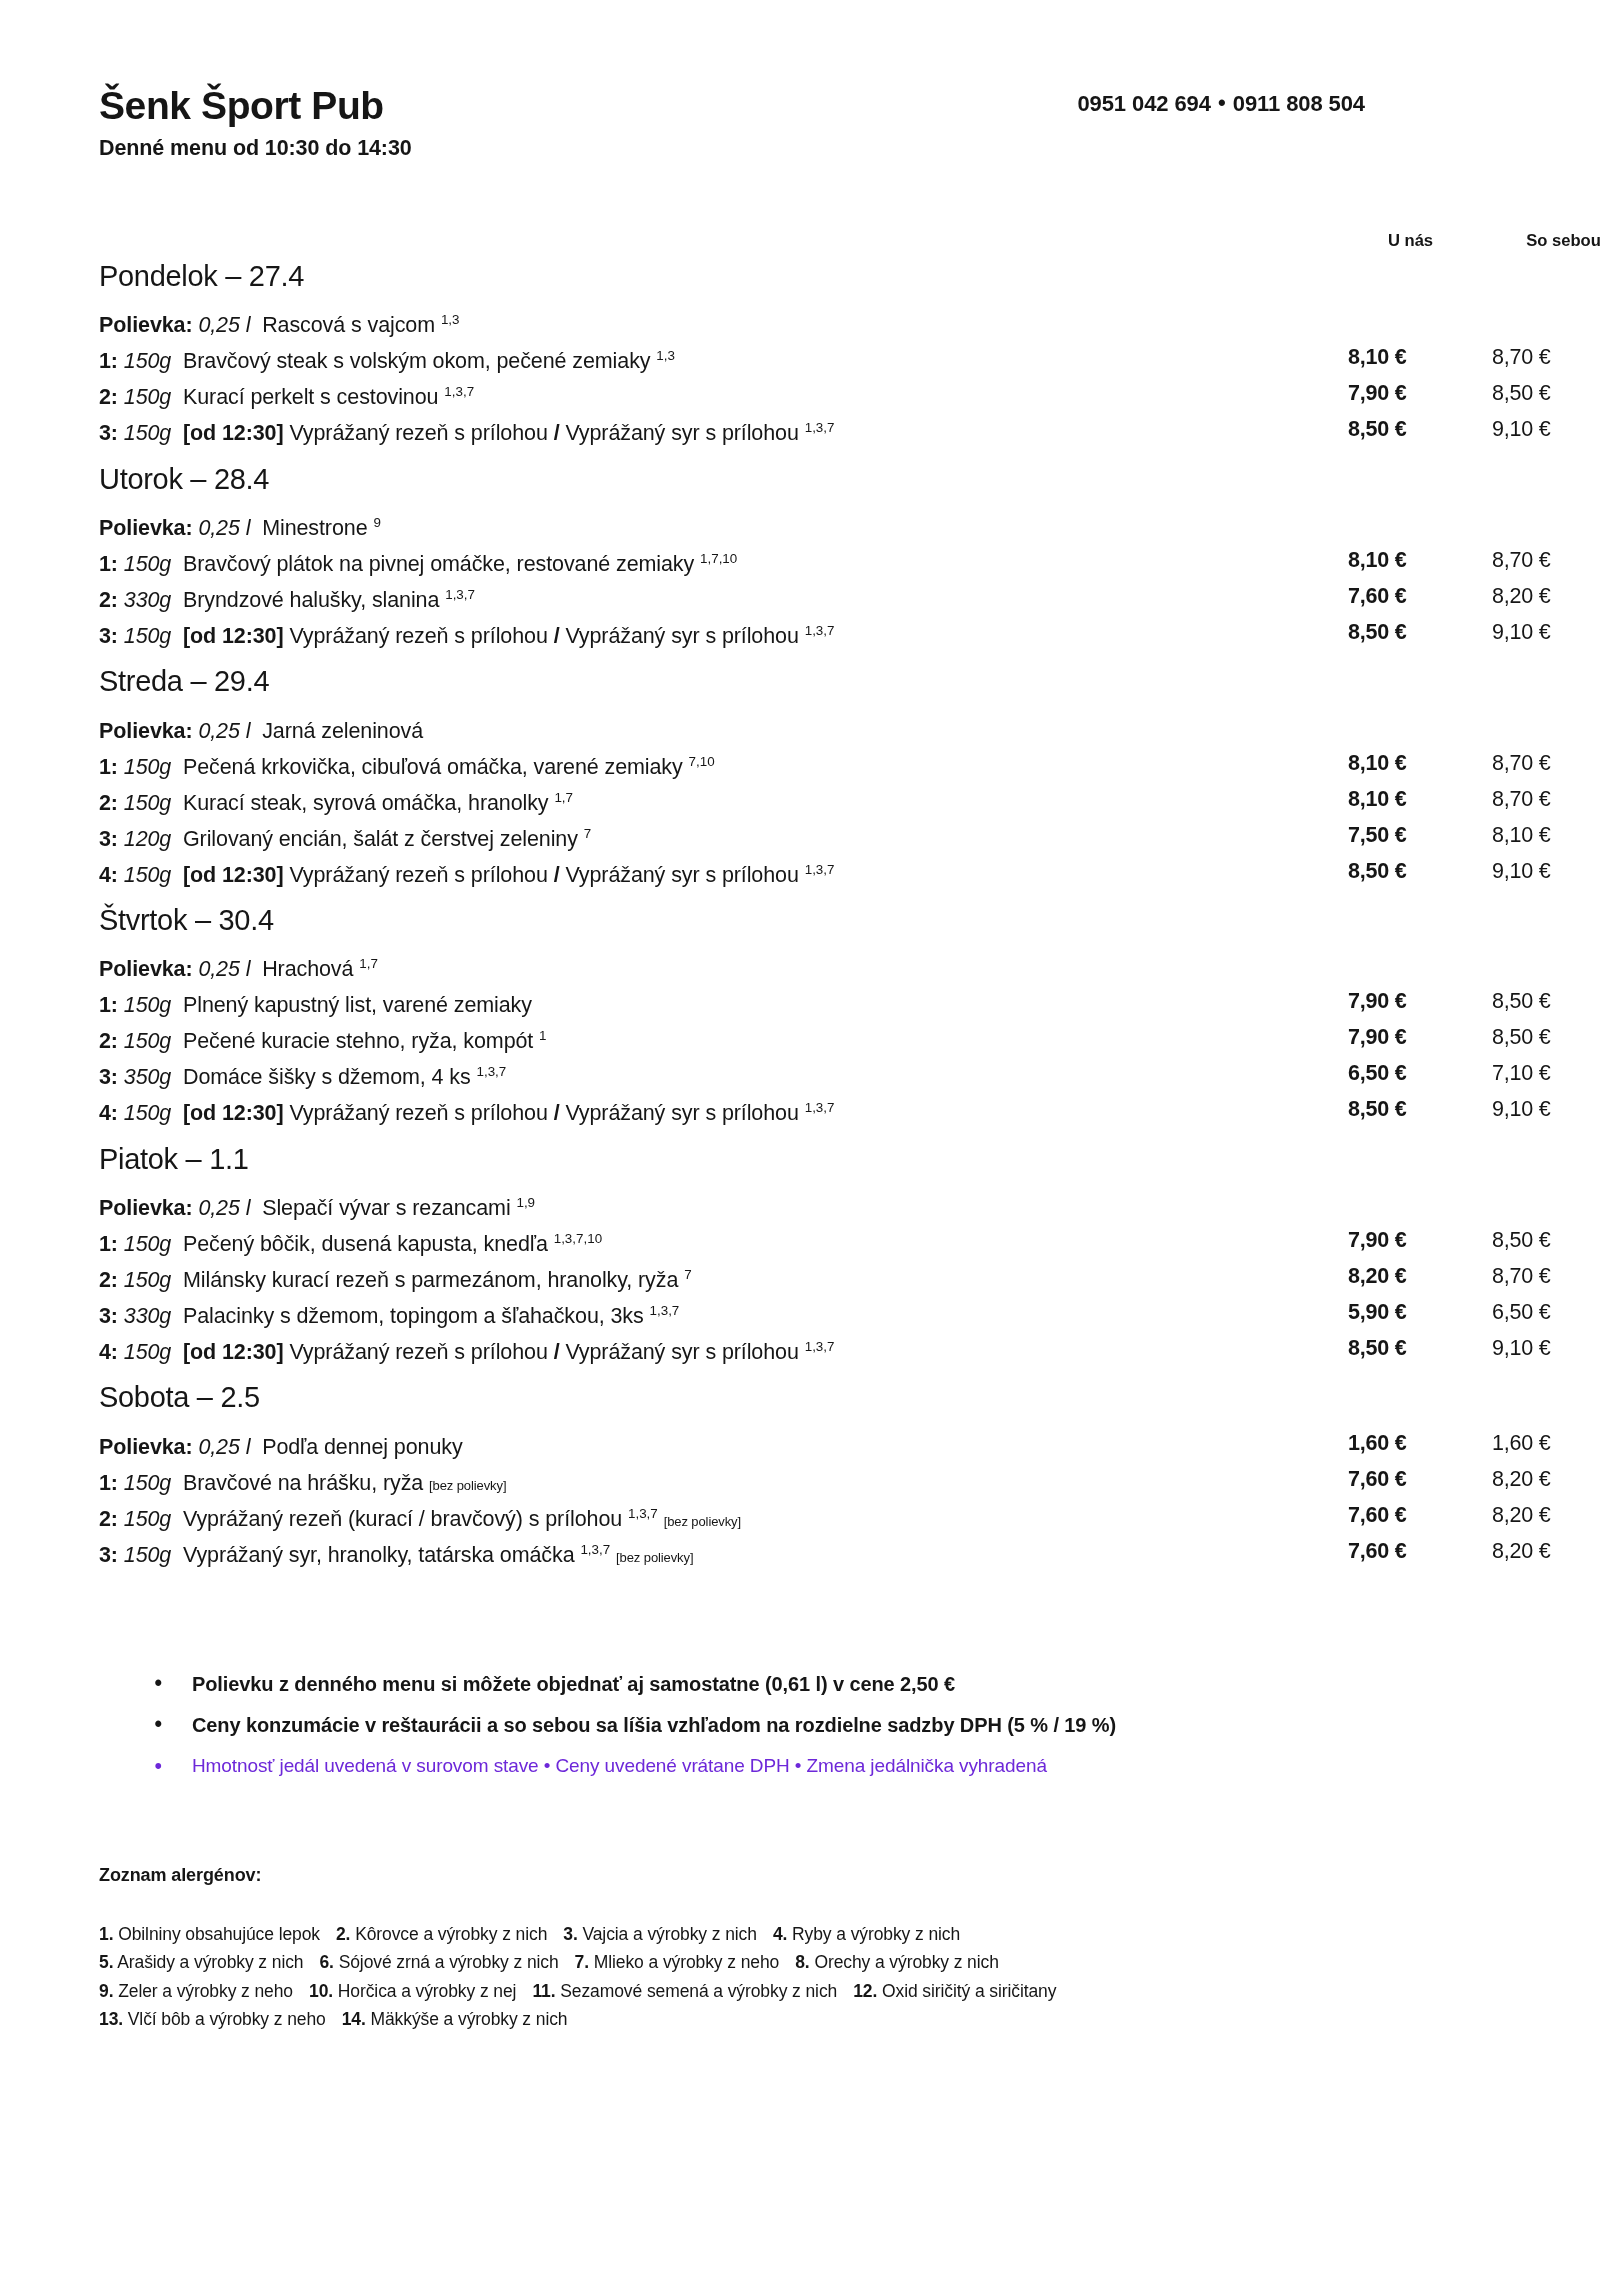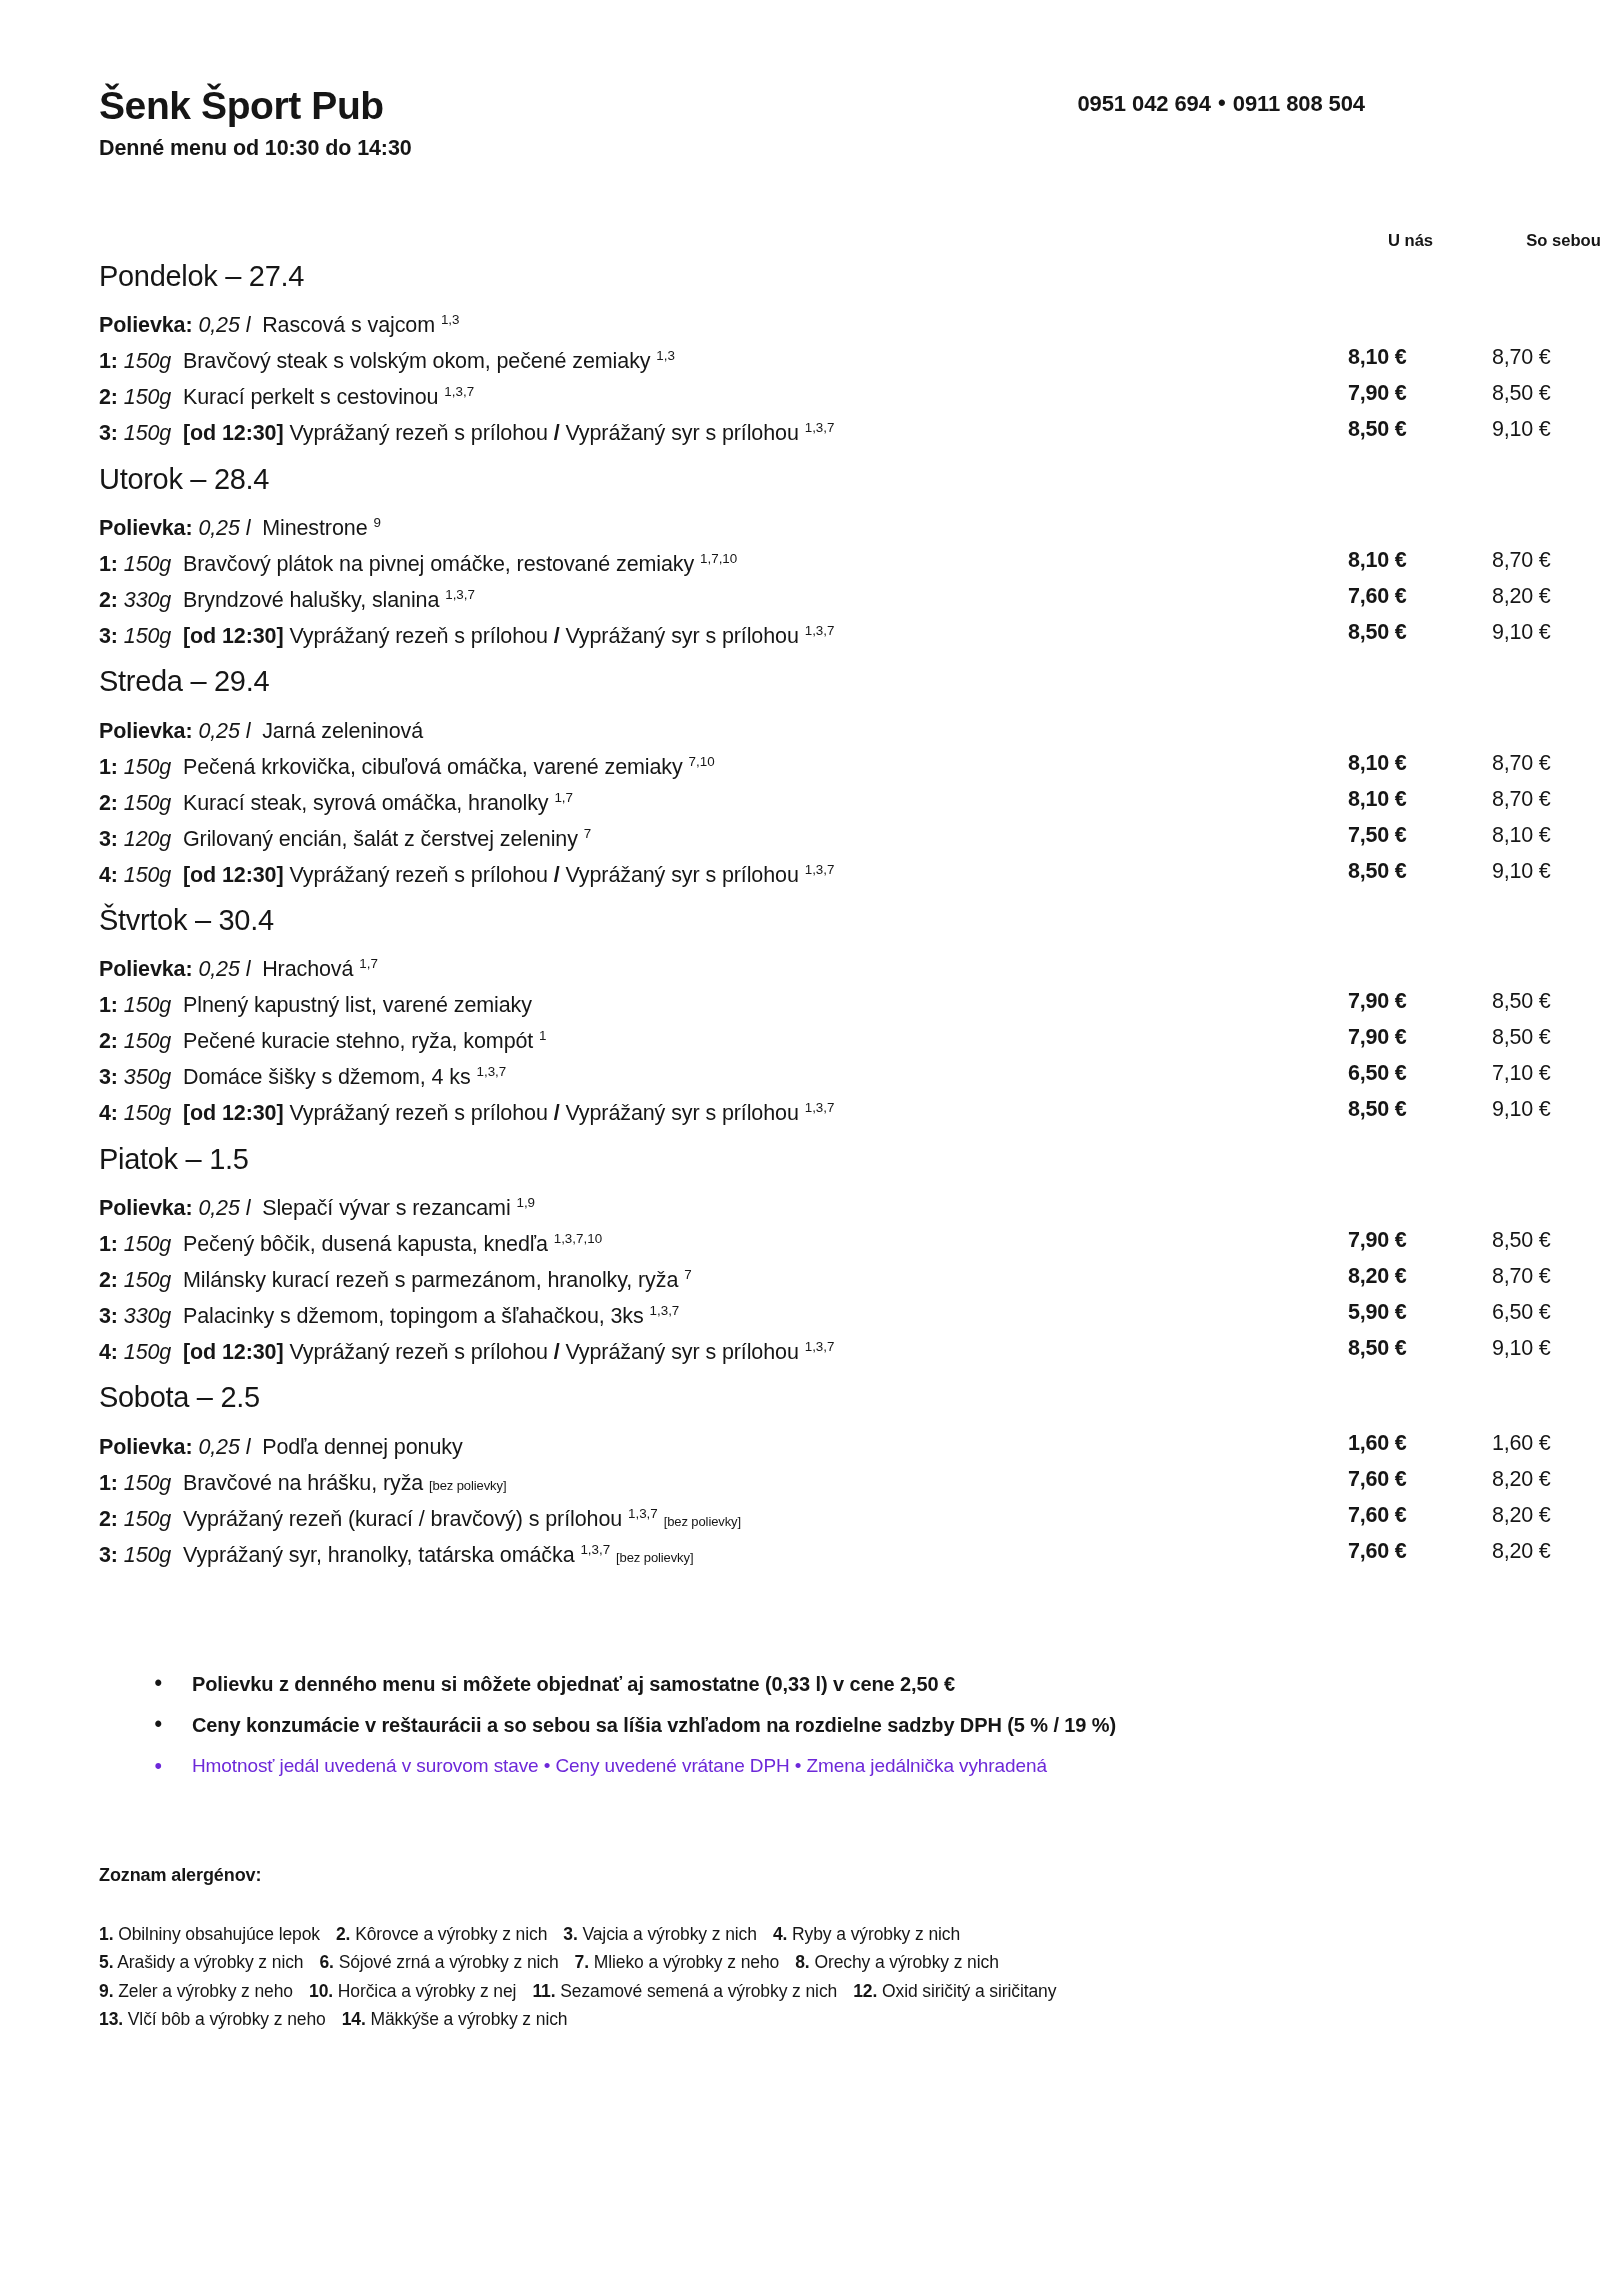--- a/index.html
+++ b/index.html
@@ -277,21 +277,21 @@
           <div class="p-unas">6,50 €</div>
           <div class="p-sebou">7,10 €</div>
         </div>
         <div class="row">
           <div class="txt"><span class="lbl">4:</span> <span class="qty">150g</span>&nbsp; <span class="timetag">[od 12:30]</span> <span>Vyprážaný rezeň s prílohou</span> <span class="sep">/</span> <span>Vyprážaný syr s prílohou</span> <span class="sup">1,3,7</span></div>
           <div class="p-unas">8,50 €</div>
           <div class="p-sebou">9,10 €</div>
         </div>
       </div>
       <div class="day">
-        <div class="day-title">Piatok – 1.5</div>
+        <div class="day-title">Piatok – 1.1</div>
         <div class="row">
           <div class="txt"><span class="lbl">Polievka:</span> <span class="qty">0,25 l</span>&nbsp; <span>Slepačí vývar s rezancami</span> <span class="sup">1,9</span></div>
           <div class="p-unas"></div>
           <div class="p-sebou"></div>
         </div>
         <div class="row">
           <div class="txt"><span class="lbl">1:</span> <span class="qty">150g</span>&nbsp; <span>Pečený bôčik, dusená kapusta, knedľa</span> <span class="sup">1,3,7,10</span></div>
           <div class="p-unas">7,90 €</div>
           <div class="p-sebou">8,50 €</div>
         </div>
@@ -330,21 +330,21 @@
         </div>
         <div class="row">
           <div class="txt"><span class="lbl">3:</span> <span class="qty">150g</span>&nbsp; <span>Vyprážaný syr, hranolky, tatárska omáčka</span> <span class="sup">1,3,7</span> <span class="note-bracket">[bez polievky]</span></div>
           <div class="p-unas">7,60 €</div>
           <div class="p-sebou">8,20 €</div>
         </div>
       </div>
     </div>
 
   <div id="notes-container" class="notes">
-      <div class="note">Polievku z denného menu si môžete objednať aj samostatne (0,33 l) v cene 2,50 €</div>
+      <div class="note">Polievku z denného menu si môžete objednať aj samostatne (0,61 l) v cene 2,50 €</div>
       <div class="note">Ceny konzumácie v reštaurácii a so sebou sa líšia vzhľadom na rozdielne sadzby DPH (5 % / 19 %)</div>
       <div class="note plain">Hmotnosť jedál uvedená v surovom stave • Ceny uvedené vrátane DPH • Zmena jedálnička vyhradená</div>
     </div>
 
   <div class="allergens">
     <div class="allergens-title">Zoznam alergénov:</div>
     <div id="allergens-container">
         <div class="allergen-line"><span class="allergen-num">1.</span> <span>Obilniny obsahujúce lepok</span><span class="allergen-gap"></span><span class="allergen-num">2.</span> <span>Kôrovce a výrobky z nich</span><span class="allergen-gap"></span><span class="allergen-num">3.</span> <span>Vajcia a výrobky z nich</span><span class="allergen-gap"></span><span class="allergen-num">4.</span> <span>Ryby a výrobky z nich</span></div>
         <div class="allergen-line"><span class="allergen-num">5.</span> <span>Arašidy a výrobky z nich</span><span class="allergen-gap"></span><span class="allergen-num">6.</span> <span>Sójové zrná a výrobky z nich</span><span class="allergen-gap"></span><span class="allergen-num">7.</span> <span>Mlieko a výrobky z neho</span><span class="allergen-gap"></span><span class="allergen-num">8.</span> <span>Orechy a výrobky z nich</span></div>
         <div class="allergen-line"><span class="allergen-num">9.</span> <span>Zeler a výrobky z neho</span><span class="allergen-gap"></span><span class="allergen-num">10.</span> <span>Horčica a výrobky z nej</span><span class="allergen-gap"></span><span class="allergen-num">11.</span> <span>Sezamové semená a výrobky z nich</span><span class="allergen-gap"></span><span class="allergen-num">12.</span> <span>Oxid siričitý a siričitany</span></div>

